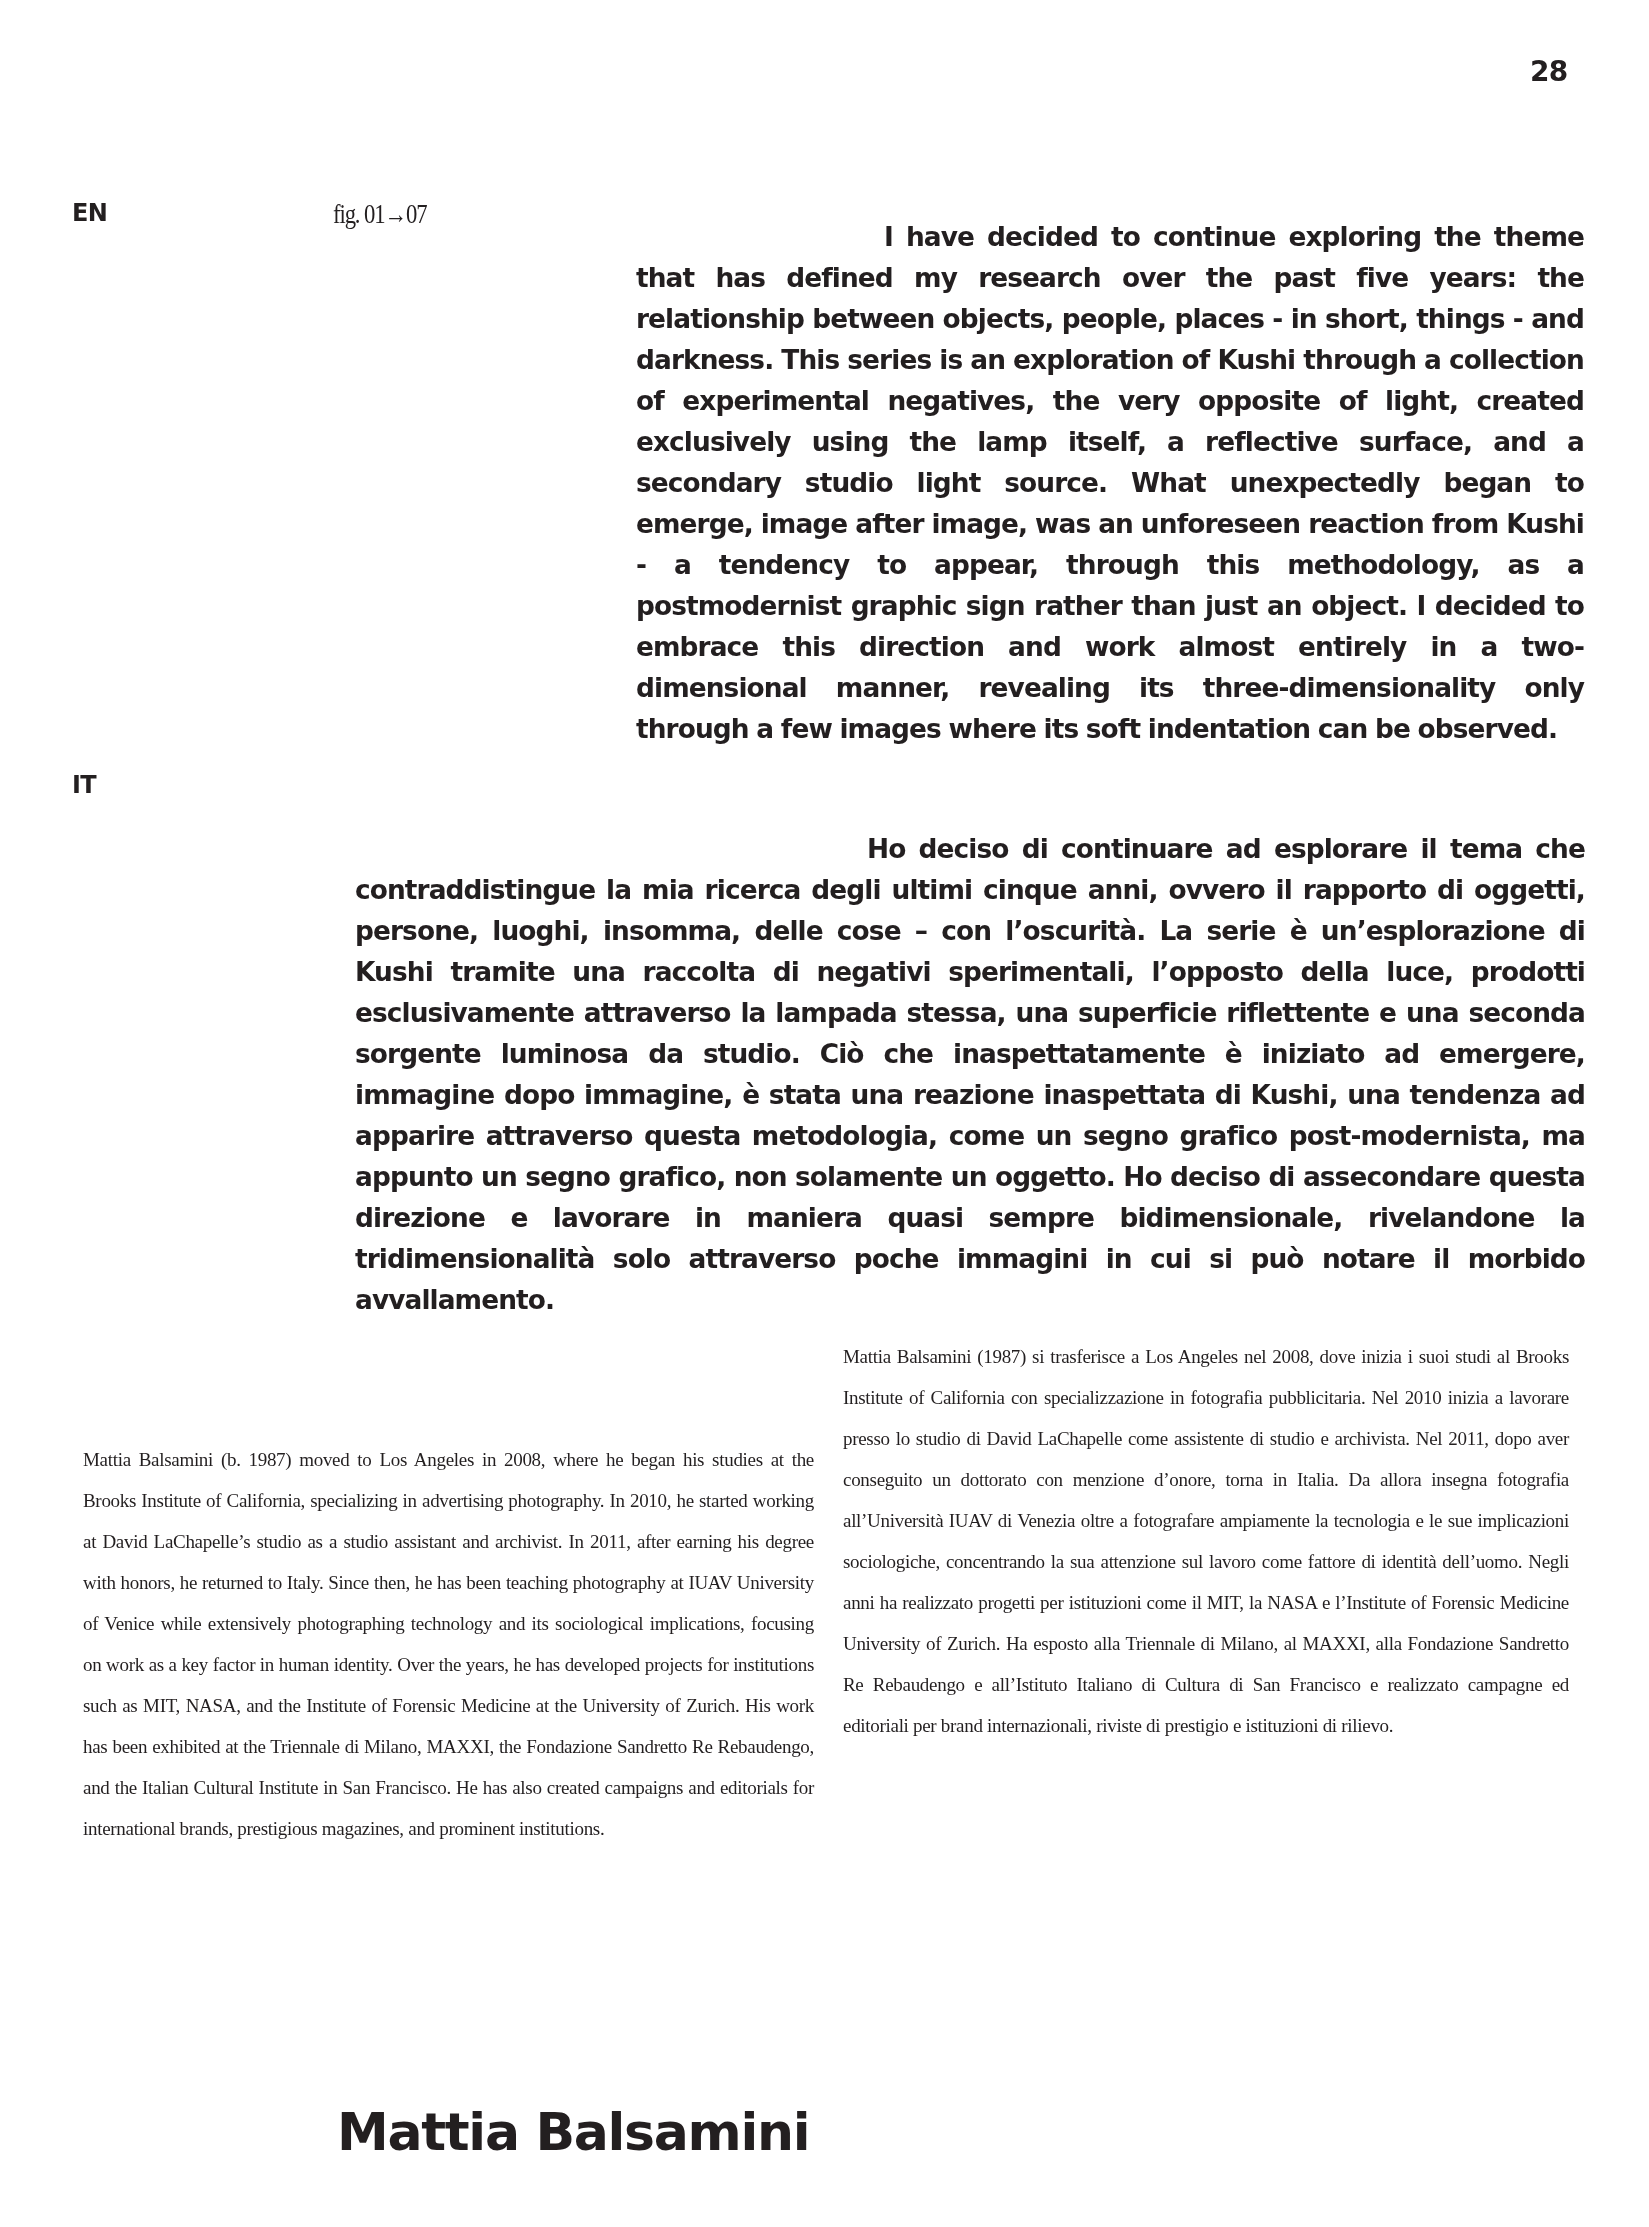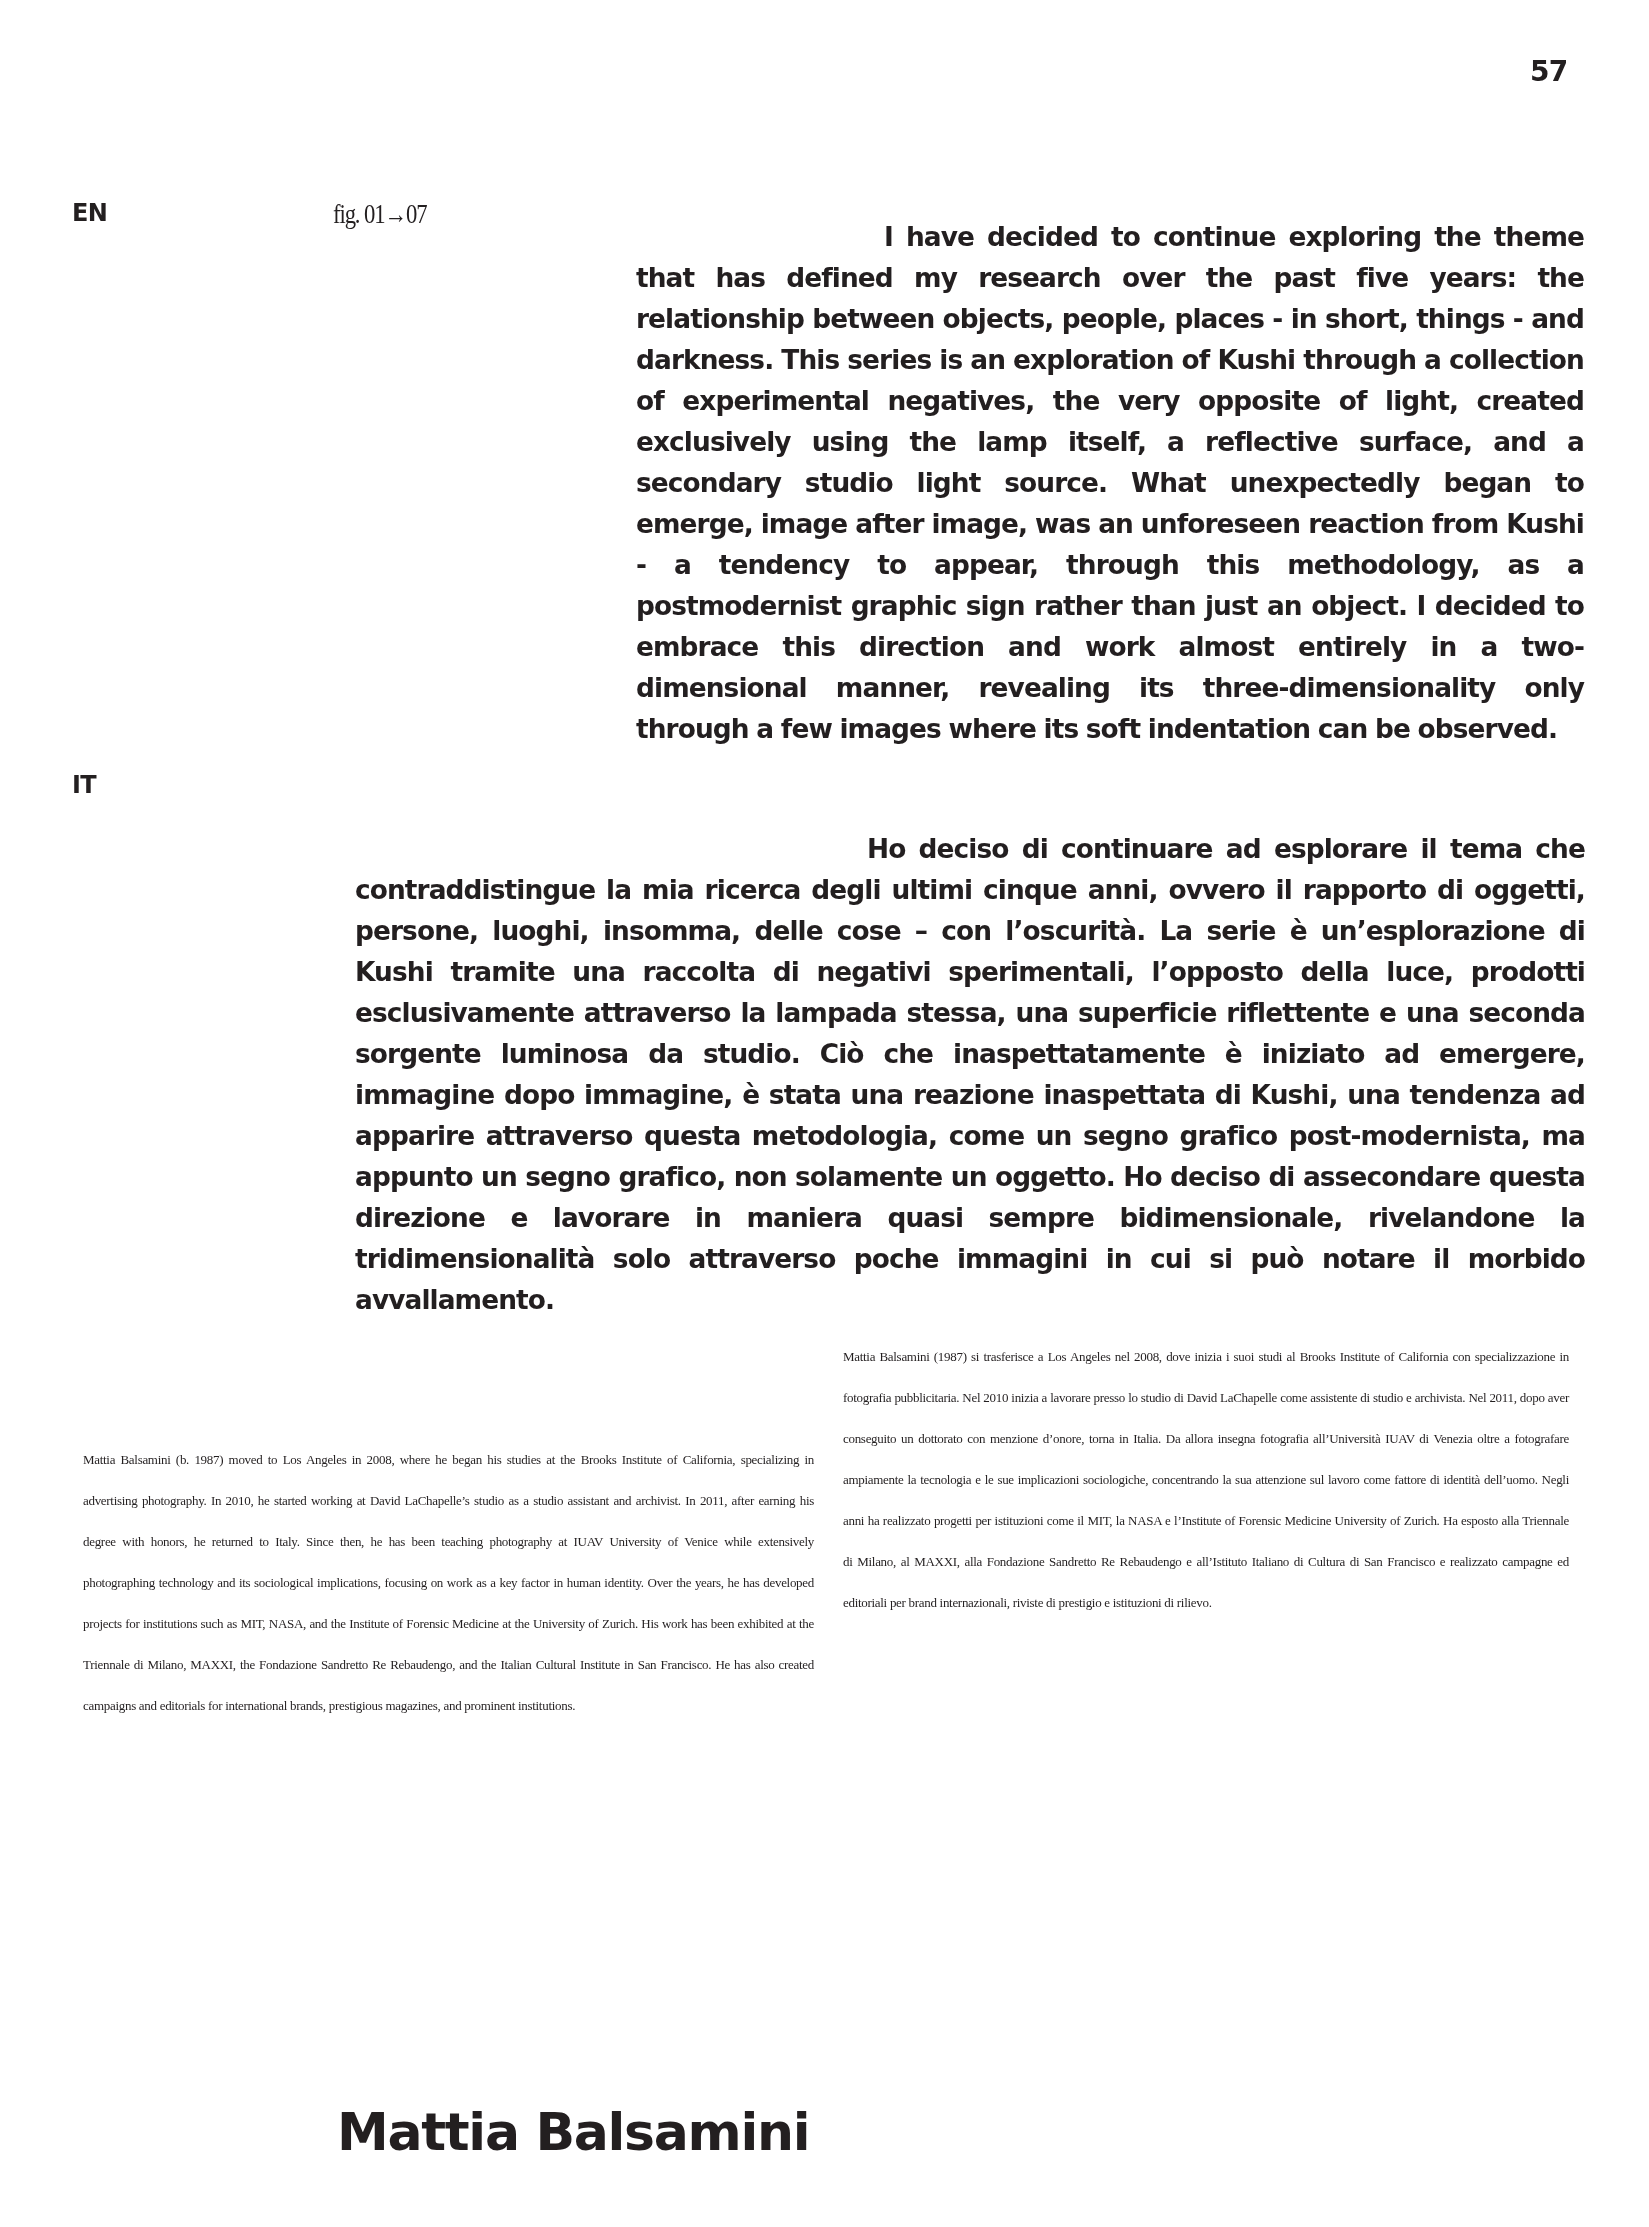--- a/index.html
+++ b/index.html
@@ -28,37 +28,37 @@
     font-size: 26.4px; font-weight: 600; line-height: 41px;
     letter-spacing: -0.9px; word-spacing: -0.7px;
     text-align: justify; text-align-last: left;
     hyphens: manual; margin: 16px;
   }
   .body-en { left: 620px; top: 200px; width: 948px; text-indent: 248px; }
   .body-it { left: 339px; top: 812px; width: 1230px; text-indent: 512px; }
 
   .bio {
     position: absolute; margin: 0;
-    font-size: 13px; line-height: 41px;
+    font-size: 19px; line-height: 41px;
     text-align: justify; text-align-last: left;
     letter-spacing: -0.3px;
     font-family: Liberation Serif, serif;
   }
   .bio-en { left: 83px; top: 1439px; width: 731px; }
   .bio-it { left: 843px; top: 1336px; width: 726px; }
 
   .author-name {
     position: absolute; left: 337px; top: 2102px;
     font-size: 52px; font-weight: 600; letter-spacing: -1.3px;
   }
 </style>
 </head>
 <body>
 
-<div class="page-number sans">57</div>
+<div class="page-number sans">28</div>
 
 <div class="lang-label lang-en sans">EN</div>
 <div class="fig-ref serif">fig. 01→07</div>
 <p class="body-text body-en sans">I have decided to continue exploring the theme that has defined my research over the past five years: the relationship be­tween objects, people, places - in short, things - and darkness. This series is an exploration of Kushi through a collection of experimental negatives, the very opposite of light, created exclusively using the lamp itself, a reflective surface, and a secondary studio light source. What unexpectedly began to emerge, image after image, was an unforeseen reaction from Kushi - a tendency to appear, through this methodology, as a postmodernist graphic sign rather than just an object. I decided to embrace this direction and work almost entirely in a two-dimensional manner, revealing its three-dimensionality only through a few images where its soft indentation can be observed.</p>
 
 <div class="lang-label lang-it sans">IT</div>
 <p class="body-text body-it sans">Ho deciso di continuare ad esplorare il tema che con­traddistingue la mia ricerca degli ultimi cinque anni, ovvero il rapporto di oggetti, persone, luoghi, insomma, delle cose – con l’oscurità. La serie è un’esplorazione di Kushi tramite una raccolta di negativi sperimentali, l’opposto della luce, prodotti esclusivamente attraverso la lampada stessa, una superficie riflettente e una seconda sorgente luminosa da studio. Ciò che inaspettatamente è iniziato ad emergere, immagine dopo immagine, è stata una reazione inaspettata di Kushi, una tendenza ad apparire attraverso questa metodologia, come un segno grafico post-modernista, ma appunto un segno grafico, non solamente un oggetto. Ho deciso di assecondare questa direzione e lavorare in maniera quasi sempre bidimensionale, rivelandone la tridimensionalità solo attraverso poche immagini in cui si può notare il morbido avvallamento.</p>
 
 <p class="bio bio-it serif">Mattia Balsamini (1987) si trasferisce a Los Angeles nel 2008, dove inizia i suoi stu­di al Brooks Institute of California con specializzazione in fotografia pubblicitaria. Nel 2010 inizia a lavorare presso lo studio di David LaChapelle come assistente di studio e archivista. Nel 2011, dopo aver conseguito un dottorato con menzione d’o­nore, torna in Italia. Da allora insegna fotografia all’Università IUAV di Venezia oltre a fotografare ampiamente la tecnologia e le sue implicazioni sociologiche, concen­trando la sua attenzione sul lavoro come fattore di identità dell’uomo. Negli anni ha realizzato progetti per istituzioni come il MIT, la NASA e l’Institute of Forensic Medicine University of Zurich. Ha esposto alla Triennale di Milano, al MAXXI, alla Fondazione Sandretto Re Rebaudengo e all’Istituto Italiano di Cultura di San Fran­cisco e realizzato campagne ed editoriali per brand internazionali, riviste di presti­gio e istituzioni di rilievo.</p>
 <p class="bio bio-en serif">Mattia Balsamini (b. 1987) moved to Los Angeles in 2008, where he began his studies at the Brooks Institute of California, specializing in advertising pho­tography. In 2010, he started working at David LaChapelle’s studio as a studio as­sistant and archivist. In 2011, after earning his degree with honors, he returned to Italy. Since then, he has been teaching photography at IUAV University of Venice while extensively photographing technology and its sociological impli­cations, focusing on work as a key factor in human identity. Over the years, he has developed projects for institutions such as MIT, NASA, and the Institute of Forensic Medicine at the University of Zurich. His work has been exhibited at the Triennale di Milano, MAXXI, the Fondazione Sandretto Re Rebaudengo, and the Italian Cultural Institute in San Francisco. He has also created cam­paigns and editorials for international brands, prestigious magazines, and prominent institutions.</p>

